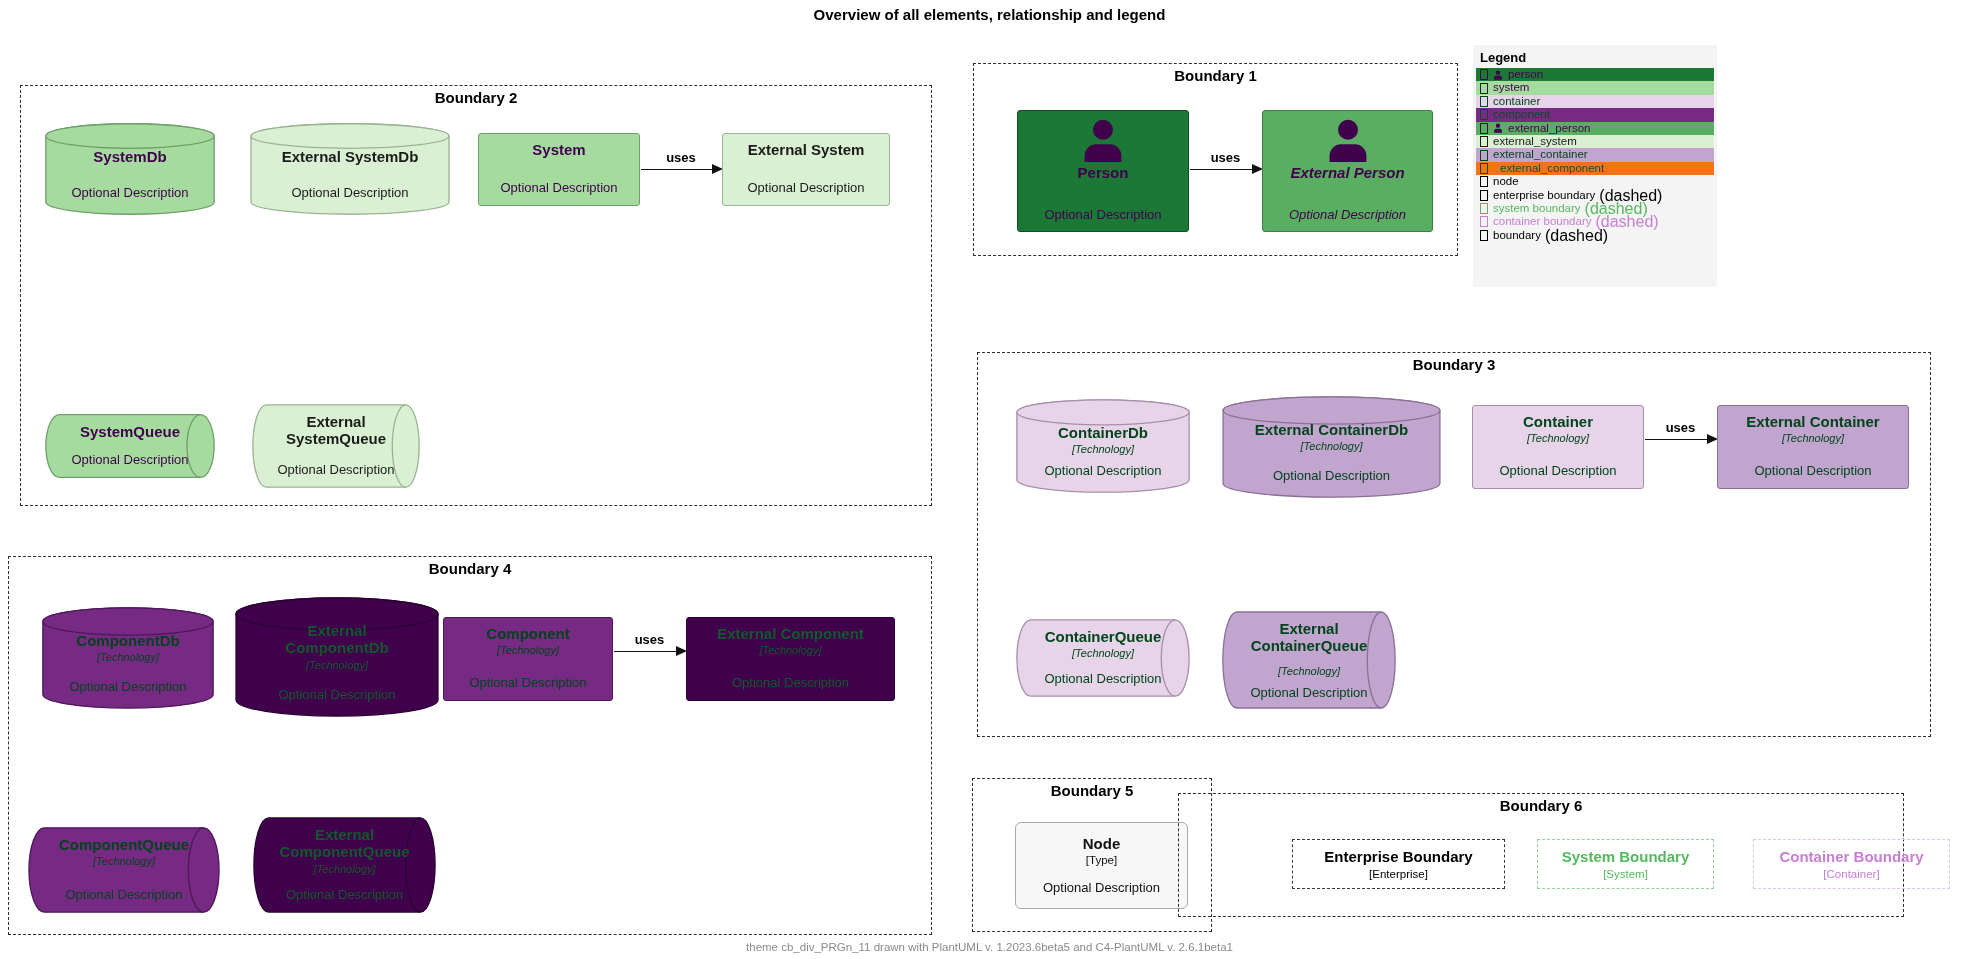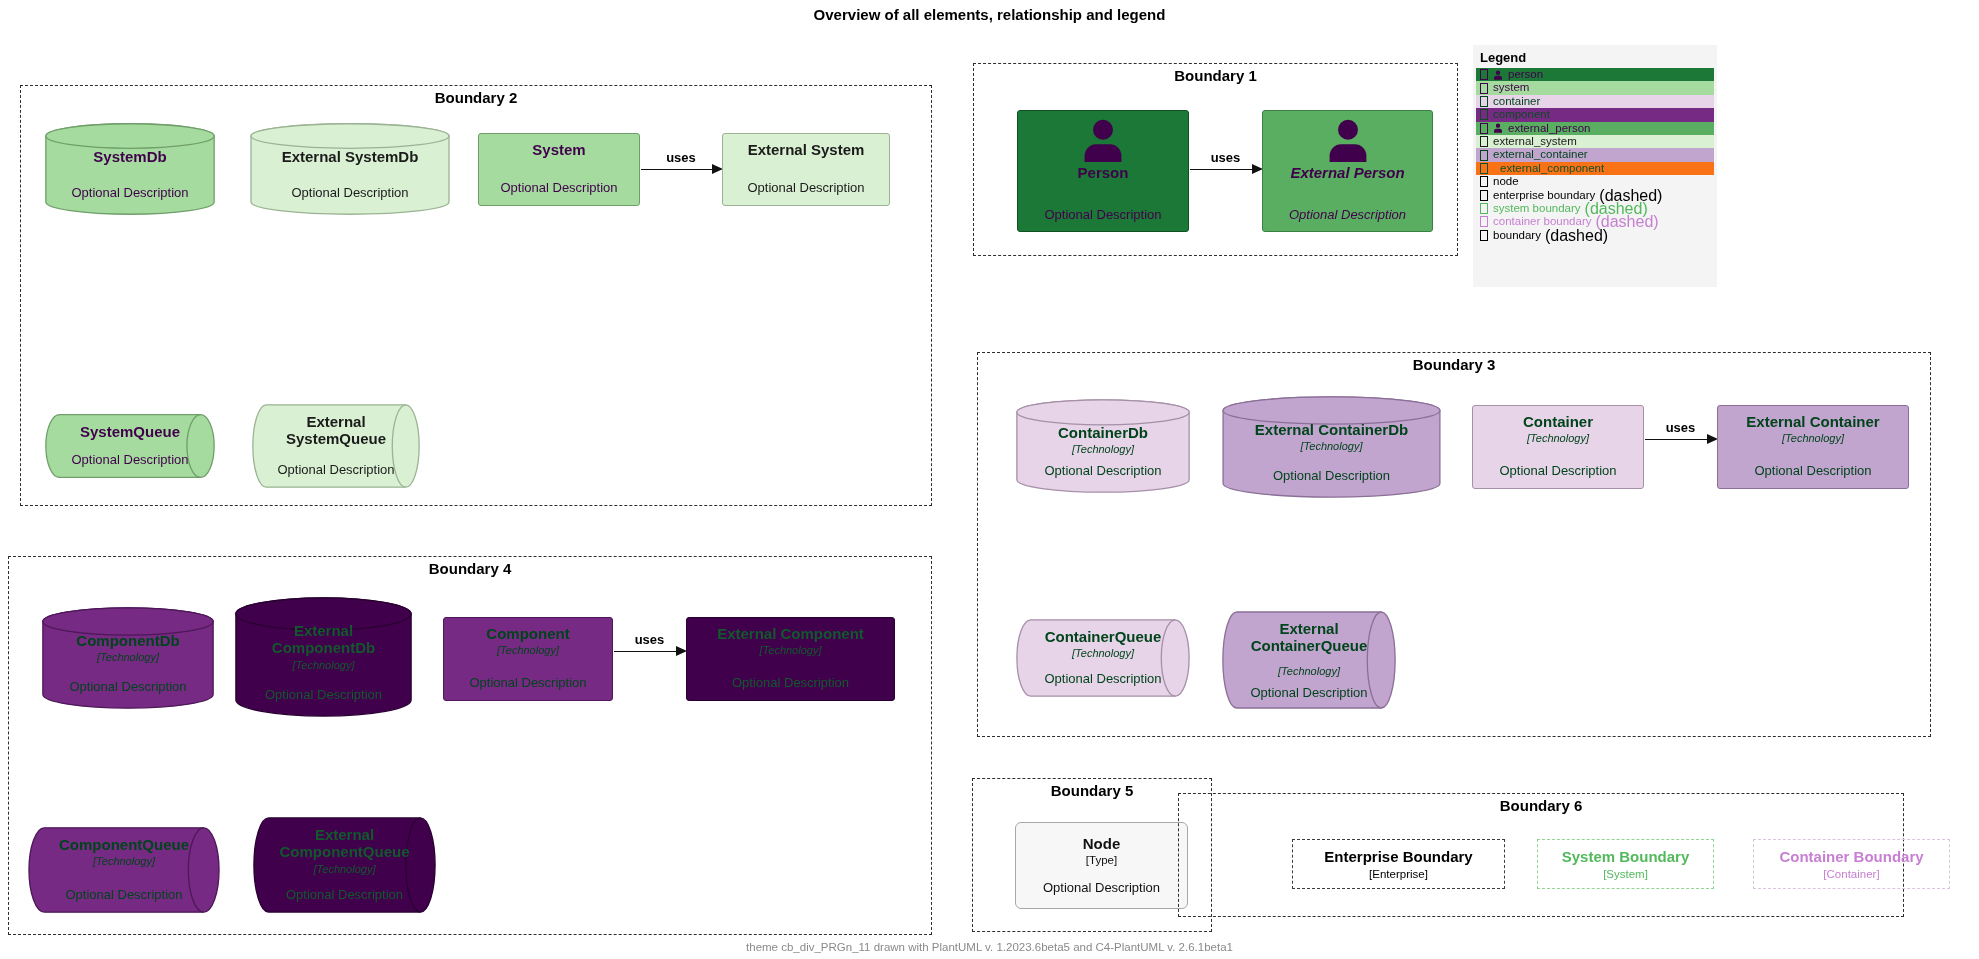--- a/index.html
+++ b/index.html
@@ -160,21 +160,21 @@
   <div class="el db tx-green" style="left:42px;top:607px;width:172px;height:102px;">
     <svg class="shape-svg" viewBox="0 0 200 120" preserveAspectRatio="none">
       <path class="f-component" vector-effect="non-scaling-stroke" d="M1,17 V103 A99,16 0 0 0 199,103 V17 A99,16 0 0 0 1,17 Z"></path>
       <ellipse class="f-component" vector-effect="non-scaling-stroke" cx="100" cy="17" rx="99" ry="16"></ellipse>
     </svg>
     <div class="t">ComponentDb</div>
     <div class="tech">[Technology]</div>
     <div class="d">Optional Description</div>
   </div>
 
-  <div class="el db tx-greenlt" style="left:235px;top:597px;width:177px;height:120px;justify-content:space-between;">
+  <div class="el db tx-greenlt" style="left:235px;top:597px;width:204px;height:120px;justify-content:space-between;">
     <svg class="shape-svg" viewBox="0 0 200 120" preserveAspectRatio="none">
       <path class="f-extcomponent" vector-effect="non-scaling-stroke" d="M1,17 V103 A99,16 0 0 0 199,103 V17 A99,16 0 0 0 1,17 Z"></path>
       <ellipse class="f-extcomponent" vector-effect="non-scaling-stroke" cx="100" cy="17" rx="99" ry="16"></ellipse>
     </svg>
     <div class="t narrow">External ComponentDb</div>
     <div class="tech">[Technology]</div>
     <div class="d">Optional Description</div>
   </div>
 
   <div class="el box bg-component tx-green" style="left:443px;top:617px;width:170px;height:84px;">

